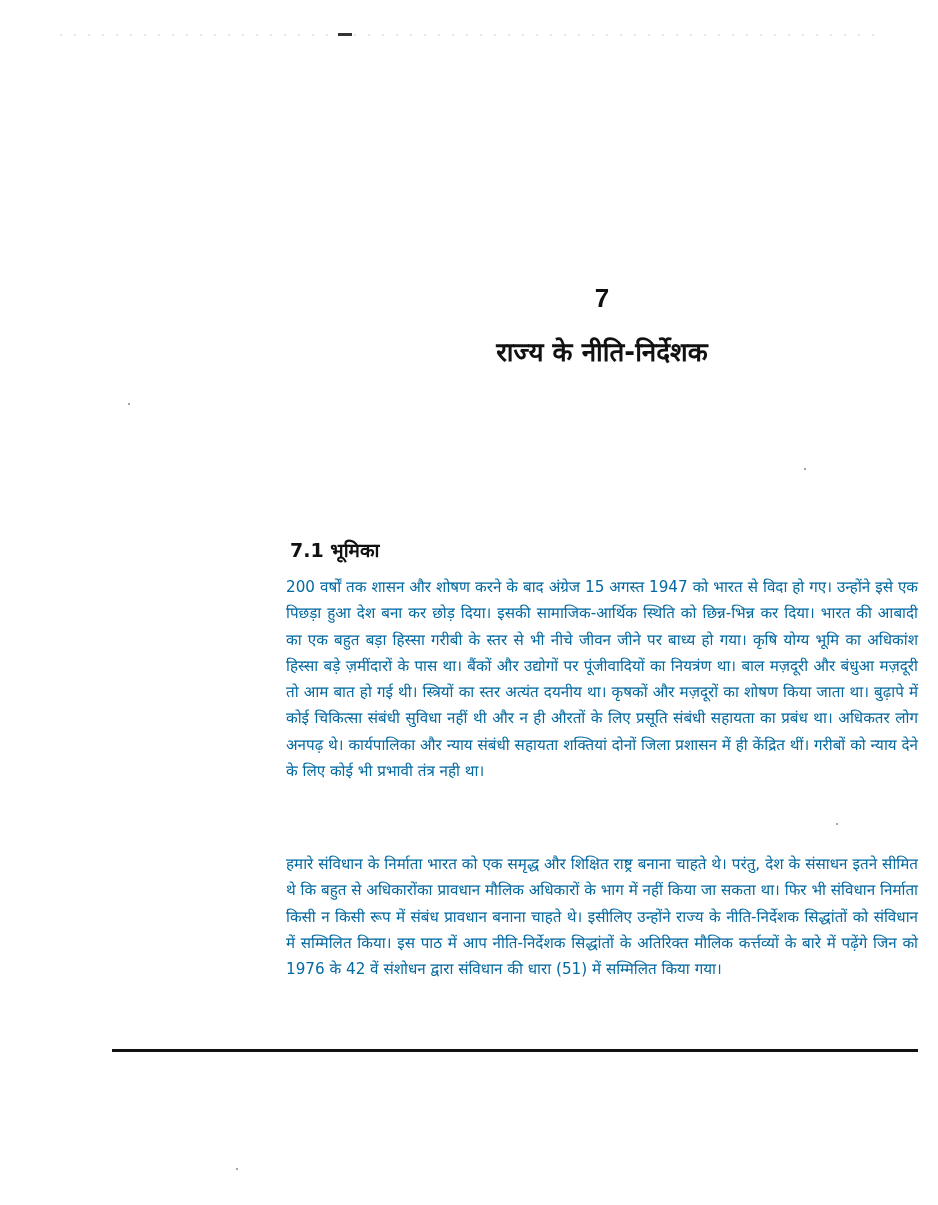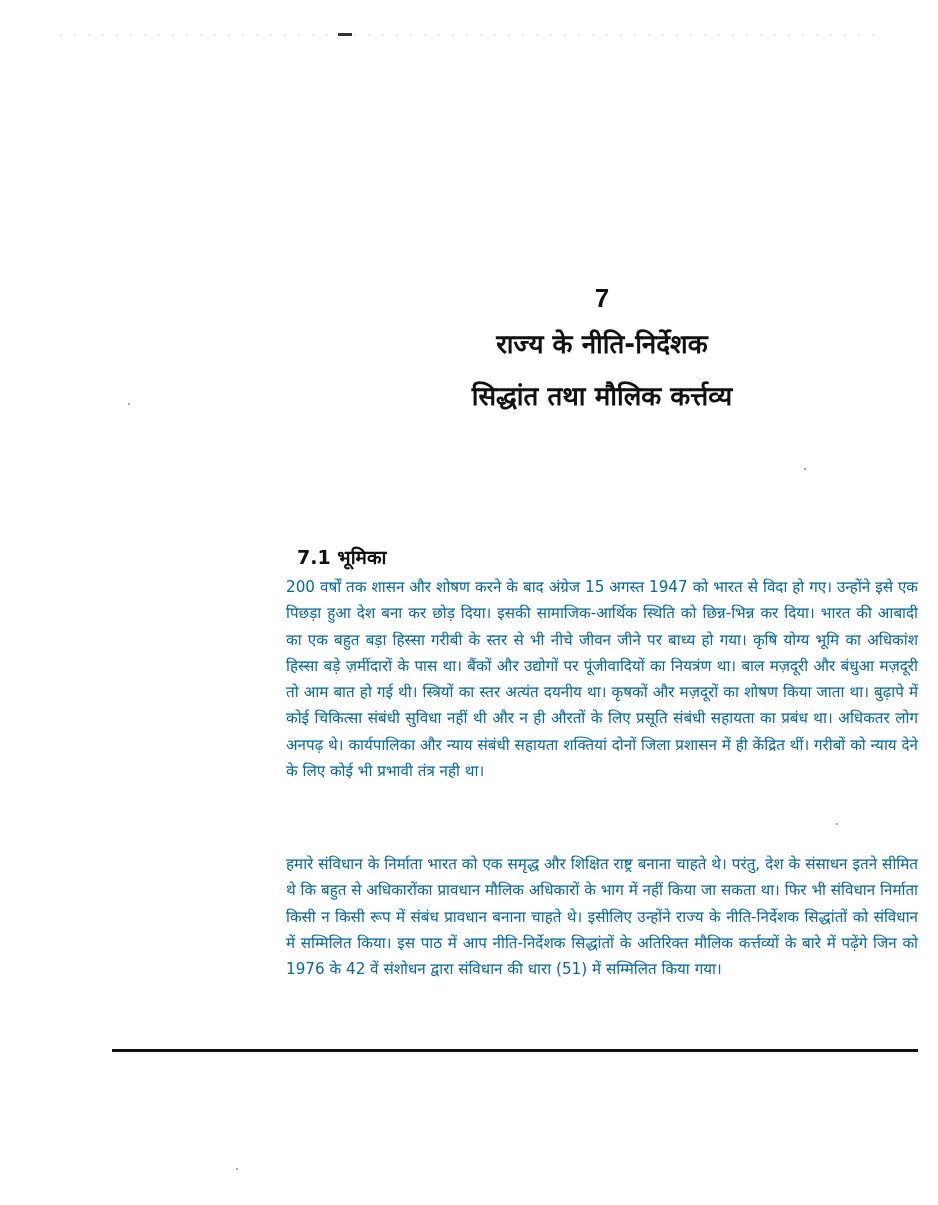--- a/index.html
+++ b/index.html
@@ -44,30 +44,30 @@
       font-weight: bold;
       font-size: 26px;
       line-height: 32px;
       color: #111;
     }
     .chapter-title {
       font-weight: bold;
       font-size: 26px;
       line-height: 44px;
       color: #111;
-      margin: 8px;
+      margin: 16px;
     }
     .section-heading {
       position: absolute;
       left: 286px;
       top: 532px;
       font-weight: bold;
       font-size: 19px;
       line-height: 28px;
-      margin: 11px;
+      margin: 4px;
       color: #111;
     }
     .body-text {
       position: absolute;
       left: 286px;
       width: 632px;
       font-size: 15.2px;
       line-height: 26.3px;
       text-align: justify;
       color: #0369a1;
@@ -93,21 +93,20 @@
   </style>
 </head>
 <body>
 
 <div class="scan-noise"></div>
 <div class="scan-dash"></div>
 
 <header class="chapter-block">
   <div class="chapter-number">7</div>
   <h1 class="chapter-title">राज्य के नीति-निर्देशक</h1>
-  <h1 class="chapter-title">सिद्धांत तथा मौलिक कर्त्तव्य</h1>
 </header>
 
 <h2 class="section-heading">7.1 भूमिका</h2>
 
 <p class="body-text" id="para-1">200 वर्षों तक शासन और शोषण करने के बाद अंग्रेज 15 अगस्त 1947 को भारत से विदा हो गए। उन्होंने इसे एक पिछड़ा हुआ देश बना कर छोड़ दिया। इसकी सामाजिक-आर्थिक स्थिति को छिन्न-भिन्न कर दिया। भारत की आबादी का एक बहुत बड़ा हिस्सा गरीबी के स्तर से भी नीचे जीवन जीने पर बाध्य हो गया। कृषि योग्य भूमि का अधिकांश हिस्सा बड़े ज़मींदारों के पास था। बैंकों और उद्योगों पर पूंजीवादियों का नियत्रंण था। बाल मज़दूरी और बंधुआ मज़दूरी तो आम बात हो गई थी। स्त्रियों का स्तर अत्यंत दयनीय था। कृषकों और मज़दूरों का शोषण किया जाता था। बुढ़ापे में कोई चिकित्सा संबंधी सुविधा नहीं थी और न ही औरतों के लिए प्रसूति संबंधी सहायता का प्रबंध था। अधिकतर लोग अनपढ़ थे। कार्यपालिका और न्याय संबंधी सहायता शक्तियां दोनों जिला प्रशासन में ही केंद्रित थीं। गरीबों को न्याय देने के लिए कोई भी प्रभावी तंत्र नही था।</p>
 <p class="body-text" id="para-2">हमारे संविधान के निर्माता भारत को एक समृद्ध और शिक्षित राष्ट्र बनाना चाहते थे। परंतु, देश के संसाधन इतने सीमित थे कि बहुत से अधिकारोंका प्रावधान मौलिक अधिकारों के भाग में नहीं किया जा सकता था। फिर भी संविधान निर्माता किसी न किसी रूप में संबंध प्रावधान बनाना चाहते थे। इसीलिए उन्होंने राज्य के नीति-निर्देशक सिद्धांतों को संविधान में सम्मिलित किया। इस पाठ में आप नीति-निर्देशक सिद्धांतों के अतिरिक्त मौलिक कर्त्तव्यों के बारे में पढ़ेंगे जिन को 1976 के 42 वें संशोधन द्वारा संविधान की धारा (51) में सम्मिलित किया गया।</p>
 
 <div class="footer-rule"></div>
 
 <div class="speck" style="left:128px;top:403px;"></div>

